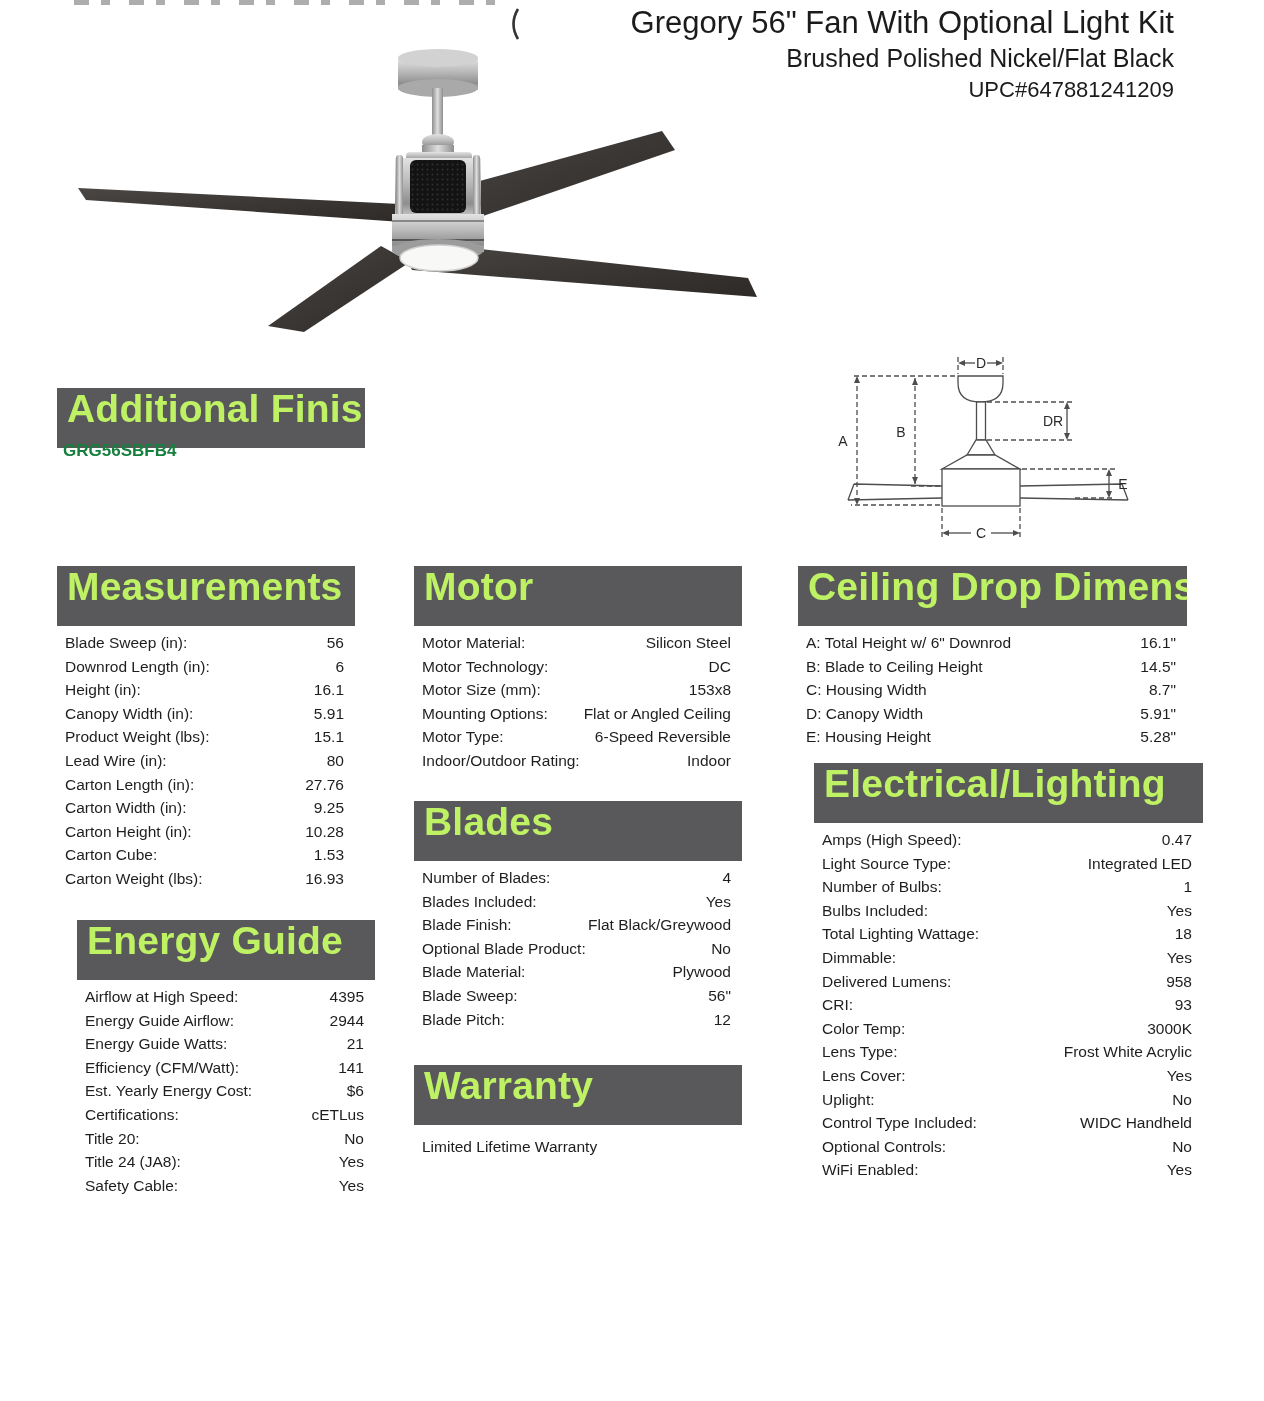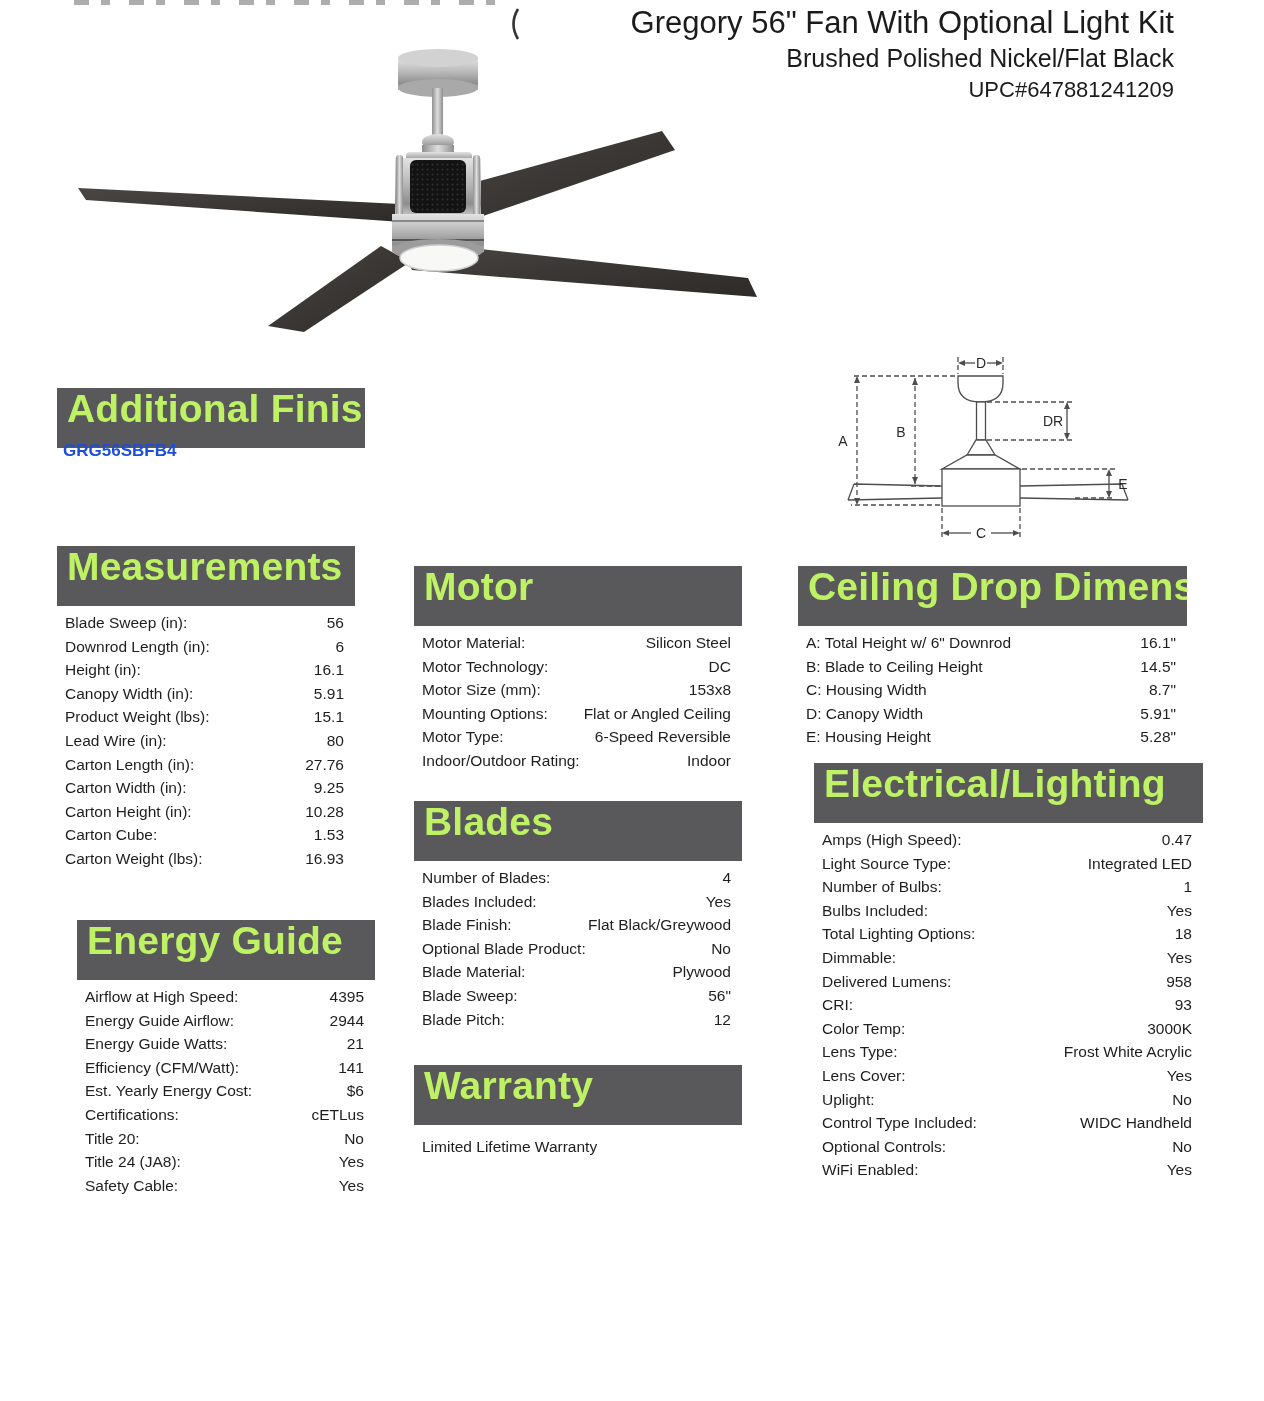--- a/index.html
+++ b/index.html
@@ -18,21 +18,21 @@
   .t3{font-size:22px;line-height:32px;}
 
   
   .sec{position:absolute;}
   .sec-bar{background:#59585a;color:#bef264;font-weight:bold;font-size:39px;height:60px;
            line-height:42px;padding-left:10px;letter-spacing:.2px;white-space:nowrap;overflow:hidden;}
   .rows{padding:5px 11px 0 8px;}
   .row{display:flex;justify-content:space-between;font-size:15.5px;line-height:23.6px;white-space:nowrap;}
   .row .lbl{text-align:left;}
   .row .val{text-align:center;padding-left:10px;}
-  .sku{position:absolute;left:63px;top:441px;font-size:17px;font-weight:bold;color:#1d4ed8;}
+  .sku{position:absolute;left:63px;top:441px;font-size:17px;font-weight:bold;color:#15803d;}
   .warranty-text{font-size:15.5px;line-height:23.6px;padding:10px 0 0 8px;}
 
   .col1{left:57px;width:298px;}
   .col2{left:414px;width:328px;}
   .col3{left:798px;width:389px;}
 
   svg text{font-family:"Liberation Sans",sans-serif;}
 </style>
 </head>
 <body>
@@ -165,21 +165,21 @@
       <text x="288" y="144">E</text>
       <text x="146" y="193">C</text>
     </g>
   </svg>
 
   <div class="sec" style="left:57px;top:388px;width:308px;">
     <div class="sec-bar">Additional Finishes</div>
   </div>
   <div class="sku">GRG56SBFB4</div>
 
-  <div class="sec col1" style="top:546px;">
+  <div class="sec col1" style="top:566px;">
     <div class="sec-bar">Measurements</div>
     <div class="rows">
 
         <div class="row">
           <span class="lbl">Blade Sweep (in):</span>
           <span class="val">56</span>
         </div>
 
         <div class="row">
           <span class="lbl">Downrod Length (in):</span>
@@ -415,21 +415,21 @@
           <span class="lbl">Number of Bulbs:</span>
           <span class="val">1</span>
         </div>
 
         <div class="row">
           <span class="lbl">Bulbs Included:</span>
           <span class="val">Yes</span>
         </div>
 
         <div class="row">
-          <span class="lbl">Total Lighting Options:</span>
+          <span class="lbl">Total Lighting Wattage:</span>
           <span class="val">18</span>
         </div>
 
         <div class="row">
           <span class="lbl">Dimmable:</span>
           <span class="val">Yes</span>
         </div>
 
         <div class="row">
           <span class="lbl">Delivered Lumens:</span>

